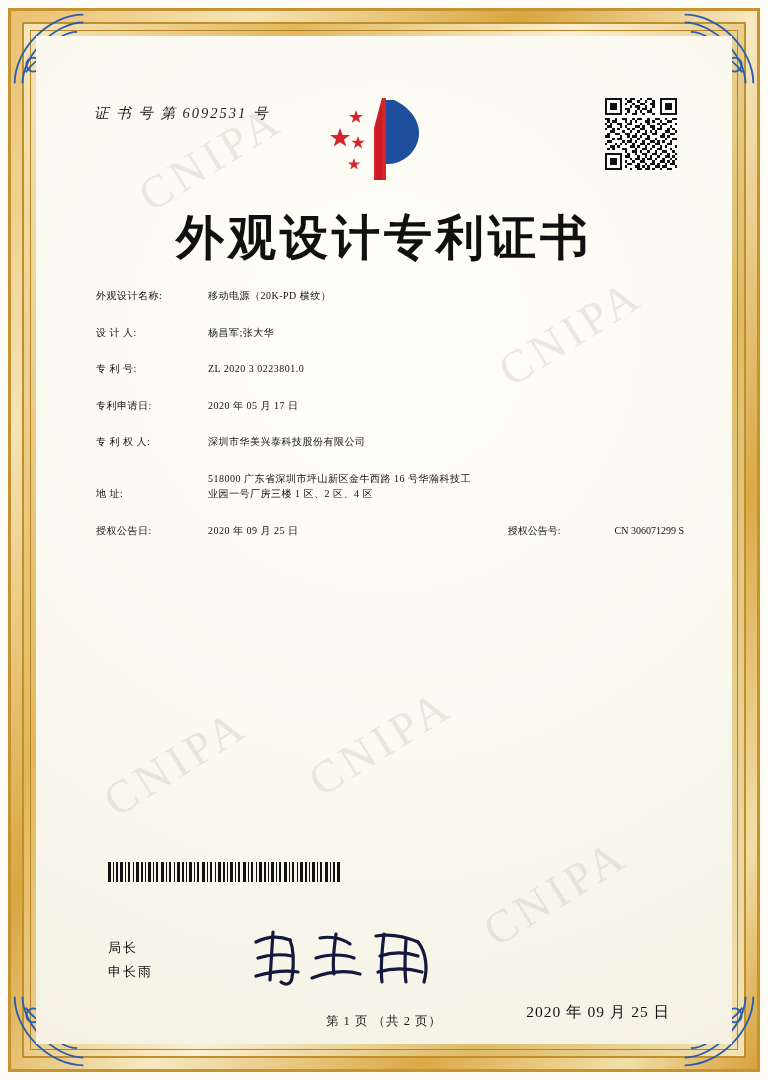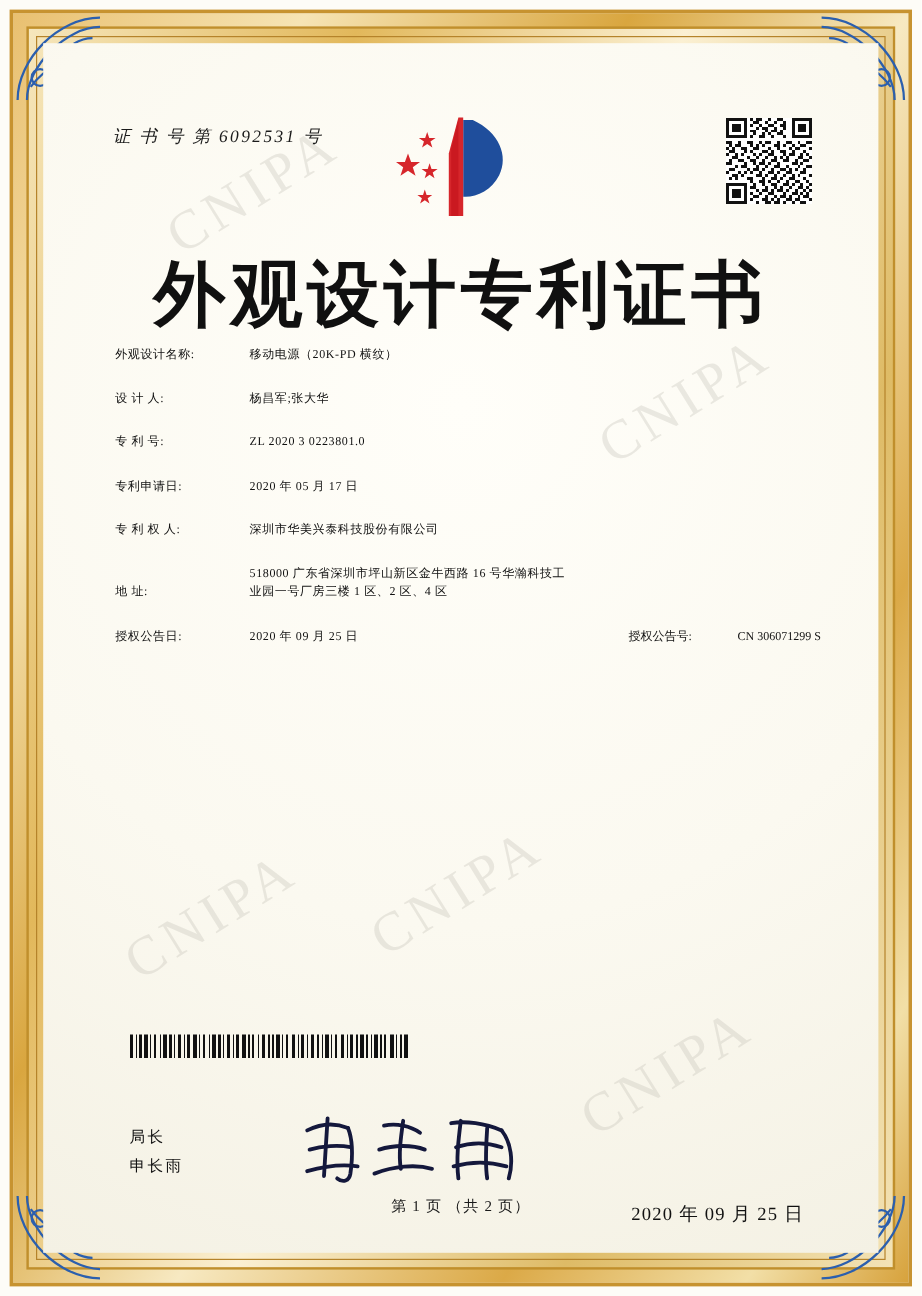--- a/index.html
+++ b/index.html
@@ -105,21 +105,21 @@
     top: 58px;
     transform: translateX(-50%);
     width: 120px;
     height: 92px;
   }
   .title {
     position: absolute;
     top: 170px;
     width: 100%;
     text-align: center;
-    font-size: 60px;
+    font-size: 48px;
     font-weight: bold;
     letter-spacing: 4px;
     color: #101010;
     font-family: "DejaVu Serif", "Liberation Serif", serif;
   }
 
   
   .fields {
     position: absolute;
     left: 60px;
@@ -139,21 +139,21 @@
     flex: none;
     letter-spacing: 0.5px;
     white-space: nowrap;
   }
   .row .val {
     flex: 1;
     letter-spacing: 0.5px;
   }
   .val .line2 { display: block; font-family: Liberation Serif, serif; }
   .row.two-col .right {
-    margin-left: 38px;
+    margin-left: 54px;
     white-space: nowrap;
   }
 
   
   .body-text {
     position: absolute;
     left: 58px;
     right: 50px;
     top: 618px;
     font-size: 14.5px;
@@ -196,21 +196,21 @@
     right: 62px;
     top: 966px;
     font-size: 15.5px;
     color: #111;
     letter-spacing: 1px;
   }
 
   
   .footer {
     position: absolute;
-    bottom: 30px;
+    bottom: 14px;
     width: 100%;
     text-align: center;
     font-size: 12.5px;
     color: #1a1a1a;
     letter-spacing: 1px;
   }
 </style>
 </head>
 <body>
 

